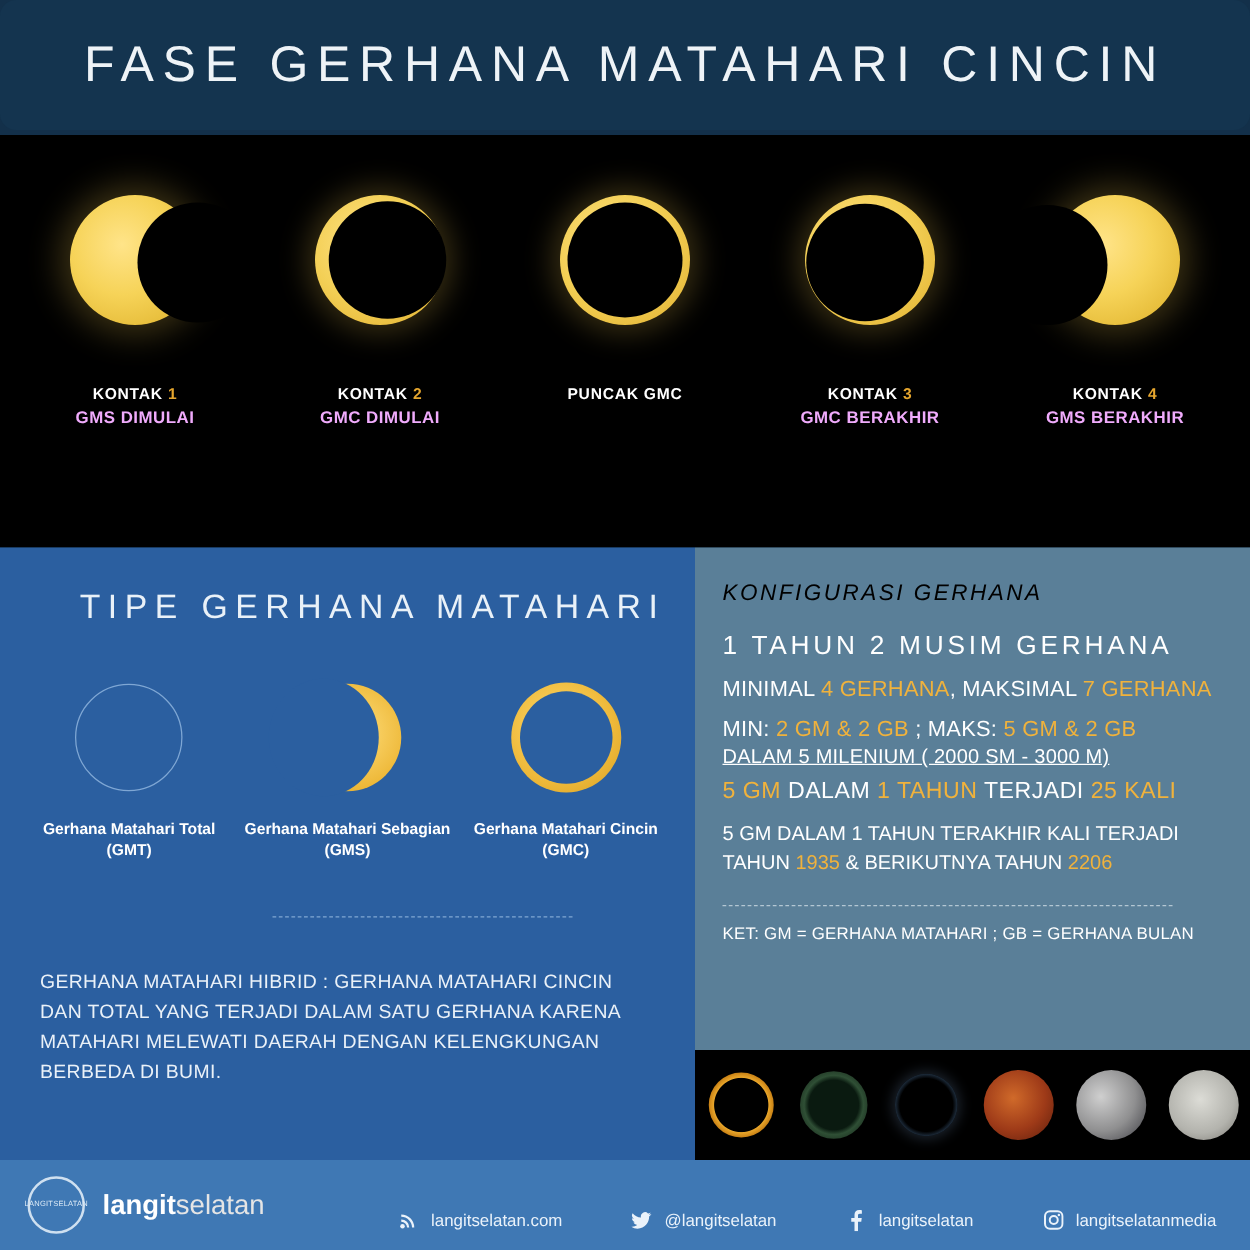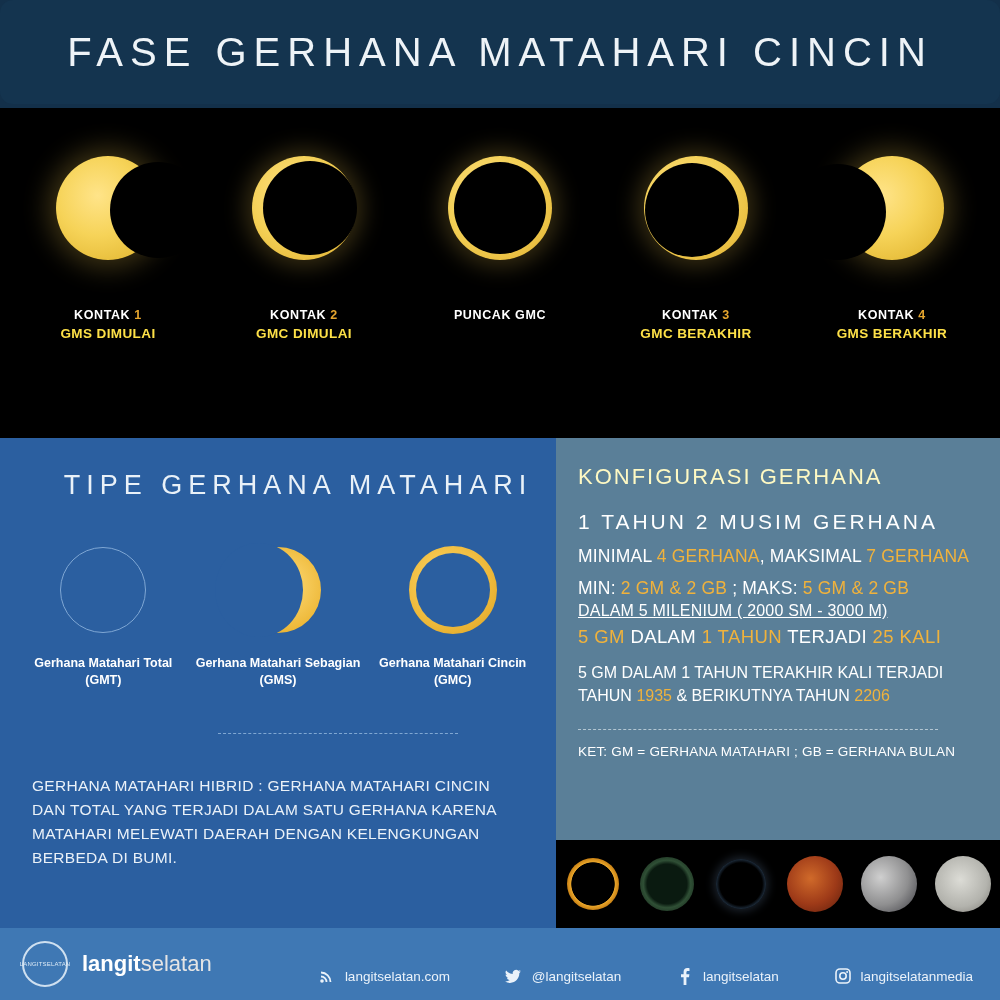--- a/index.html
+++ b/index.html
@@ -29,21 +29,21 @@
   }
   .phase-row {
     position: absolute; left: 0; top: 0; width: 1000px; height: 288px;
     display: flex; align-items: flex-start; justify-content: space-around;
     padding: 0 10px;
   }
   .phase { width: 190px; text-align: center; position: relative; }
   .phase-art { height: 200px; display: flex; align-items: center; justify-content: center; position: relative; }
   .phase-cap1 { color: #ffffff; font-size: 12.5px; font-weight: bold; letter-spacing: .6px; }
   .phase-cap1 .num { color: #e6a62e; }
-  .phase-cap2 { color: #fde047; font-size: 13.5px; font-weight: bold; letter-spacing: .4px; margin-top: 4px; }
+  .phase-cap2 { color: #f0abfc; font-size: 13.5px; font-weight: bold; letter-spacing: .4px; margin-top: 4px; }
 
   
   .disc { position: relative; width: 104px; height: 104px; }
   .sun {
     position: absolute; inset: 0; border-radius: 50%;
     background: radial-gradient(circle at 40% 38%, #ffe489 0%, #f6d358 45%, #e8bf3d 75%, #d9ae2e 100%);
     box-shadow: 0 0 26px 8px rgba(240,200,80,0.25);
   }
   .moon {
     position: absolute; border-radius: 50%; background: #000000;
@@ -104,21 +104,21 @@
     color: #eaf1f8; font-size: 15.5px; line-height: 1.55; letter-spacing: .3px;
     padding: 40px 28px 0 32px;
   }
 
   
   .right-panel {
     position: absolute; left: 556px; top: 438px; width: 444px; height: 490px;
     background: #5a7f98;
   }
   .right-title {
-    color: #fef9c3; font-size: 22px; letter-spacing: 2px; padding: 26px 0 0 22px;
+    color: #000000; font-size: 18px; letter-spacing: 2px; padding: 26px 0 0 22px; font-style: italic;
   }
   .kline { padding: 0 18px 0 22px; color: #ffffff; }
   .k1 { font-size: 21px; letter-spacing: 3px; margin-top: 20px; }
   .k2 { font-size: 17.5px; margin-top: 12px; letter-spacing: .2px; }
   .k3 { font-size: 17.5px; margin-top: 11px; letter-spacing: .2px; }
   .k4 { font-size: 16px; margin-top: 3px; letter-spacing: .2px; text-decoration: underline; }
   .k5 { font-size: 18.5px; margin-top: 6px; letter-spacing: .4px; }
   .k6 { font-size: 16px; margin-top: 13px; line-height: 1.45; }
   .amber { color: #f0b23c; }
   .dashed-sep2 {

